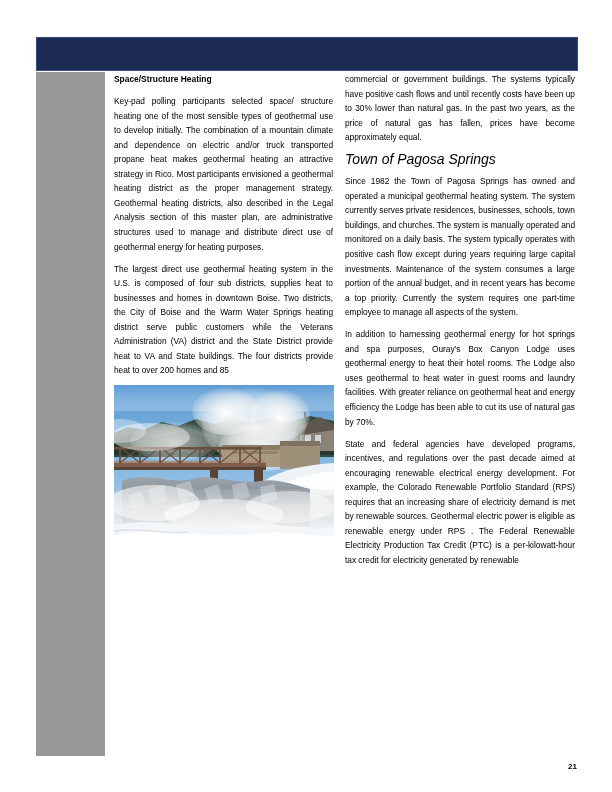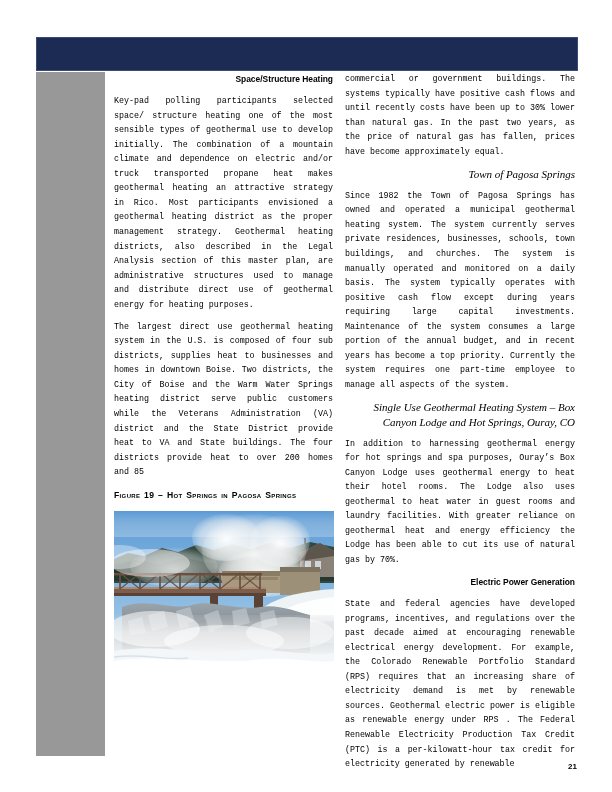--- a/index.html
+++ b/index.html
@@ -50,39 +50,37 @@
     left: 114px;
     width: 219px;
   }
   .col-right {
     left: 345px;
     width: 230px;
   }
 
   p.body {
     margin: 0 0 7.5px 0;
-    font-family: Liberation Mono, monospace;
   }
   p.body:last-child { margin-bottom: 12px; }
 
   h3.head {
     margin: 0 0 7.5px 0;
     font-size: 8.45px;
     line-height: 14.55px;
     font-weight: bold;
-    text-align: right;
+    text-align: left;
   }
   h4.subhead {
     margin: 0 0 7.5px 0;
-    font-size: 11px;
+    font-size: 14px;
     line-height: 14.55px;
     font-weight: normal;
     font-style: italic;
-    text-align: right;
-    font-family: Liberation Serif, serif;
+    text-align: left;
   }
 
   
   .figure-block {
     margin-top: 2px;
   }
   .figure-caption {
     font-size: 8.6px;
     line-height: 16.3px;
     font-weight: bold;
@@ -125,21 +123,20 @@
   <h3 class="head">Space/Structure Heating</h3>
 
   <p class="body">Key-pad polling participants selected space/ structure heating one of the most sensible types of geothermal use to develop initially.  The combination of a mountain climate and dependence on electric and/or truck transported propane heat makes geothermal heating an attractive strategy in Rico.  Most participants envisioned a geothermal heating district as the proper management strategy.  Geothermal heating districts, also described in the Legal Analysis section of this master plan, are administrative structures used to manage and distribute direct use of geothermal energy for heating purposes.</p>
 
 
 
   <p class="body">The largest direct use geothermal heating system in the U.S. is composed of four sub districts, supplies heat to businesses and homes in downtown Boise.  Two districts, the City of Boise and the Warm Water Springs heating district serve public customers while the Veterans Administration (VA) district and the State District provide heat to VA and State  buildings.  The four districts provide heat to over 200 homes and 85</p>
 
   <div class="figure-block">
 
-    <div class="figure-caption">Figure 19 – Hot Springs in Pagosa Springs</div>
 
     <div class="figure-image" aria-label="Winter photo of a steel footbridge spanning steaming hot springs, with snow-covered banks, rising steam, a dark forested ridge and a small building in the background under a blue sky.">
       <svg width="220" height="172" viewBox="0 0 220 172" xmlns="http://www.w3.org/2000/svg">
         <defs>
           <linearGradient id="sky" x1="0" y1="0" x2="0" y2="1">
             <stop offset="0%" stop-color="#5b9ad4"></stop>
             <stop offset="55%" stop-color="#8fbde3"></stop>
             <stop offset="100%" stop-color="#c3d8e9"></stop>
           </linearGradient>
           <linearGradient id="steamtop" x1="0" y1="0" x2="0" y2="1">
@@ -256,22 +253,20 @@
 </div>
 
 <div class="col col-right">
 
   <p class="body">commercial or government buildings. The systems typically have positive cash flows and until recently costs have been up to 30% lower than natural gas.  In the past two years, as the price of natural gas has fallen, prices have become approximately equal.</p>
 
   <h4 class="subhead">Town of Pagosa Springs</h4>
 
   <p class="body">Since 1982 the Town of Pagosa Springs has owned and operated a municipal geothermal heating system.  The system currently serves private residences, businesses, schools, town buildings, and churches. The system is manually operated and monitored on a daily basis. The system typically operates with positive cash flow except during years requiring large capital investments.  Maintenance of the system consumes a large portion of the annual budget, and in recent years has become a top priority. Currently the system requires one part-time employee to manage all aspects of the system.</p>
 
-  <h4 class="subhead">Single Use Geothermal Heating System – Box Canyon Lodge and Hot Springs, Ouray, CO</h4>
 
   <p class="body">In addition to harnessing geothermal energy for hot springs and spa purposes, Ouray’s Box Canyon Lodge uses geothermal energy to heat their hotel rooms.  The Lodge also uses geothermal to heat water in guest rooms and laundry facilities.  With greater reliance on geothermal heat and energy efficiency the Lodge has been able to cut its use of natural gas by 70%.</p>
 
-  <h3 class="head">Electric Power Generation</h3>
 
   <p class="body">State and federal agencies have developed programs, incentives, and regulations over the past decade aimed at encouraging renewable electrical energy development. For example, the Colorado Renewable Portfolio Standard (RPS) requires that an increasing share of electricity demand is met by renewable sources. Geothermal electric power is eligible as renewable energy under RPS . The Federal Renewable Electricity Production Tax Credit (PTC) is a per-kilowatt-hour tax credit for electricity generated by renewable</p>
 </div>
 
 <div class="page-number">21</div>
 
 </body></html>

